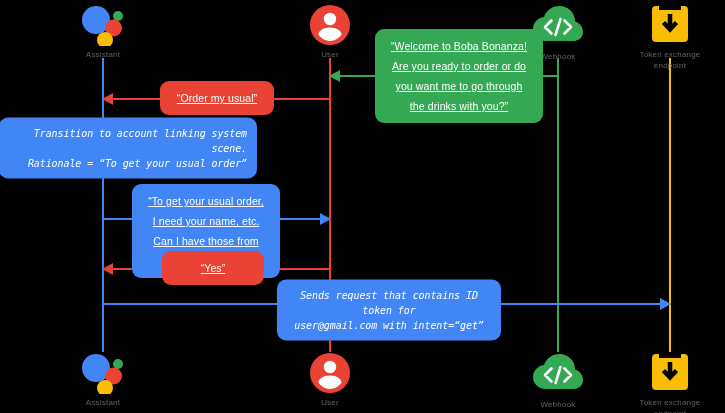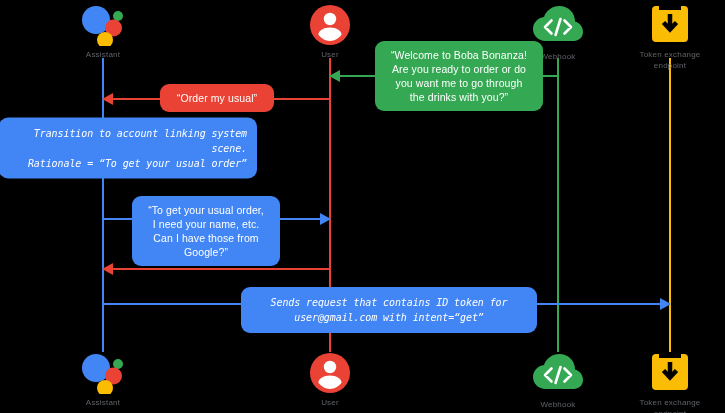--- a/index.html
+++ b/index.html
@@ -81,23 +81,24 @@
     border-radius: 9px;
     padding: 7px 12px;
     box-sizing: border-box;
     text-align: center;
     color: #ffffff;
     transform: translate(-50%, -50%);
     white-space: pre-line;
   }
   .msg.plain {
     font-size: 10.5px;
-    line-height: 14px;
+    line-height: 20px;
     letter-spacing: .1px;
     font-family: "Liberation Sans", sans-serif;
+    text-decoration: underline;
   }
   .msg.mono {
     font-size: 10px;
     line-height: 15px;
     font-style: italic;
     font-family: "DejaVu Sans Mono", monospace;
     letter-spacing: -.1px;
   }
 </style>
 </head>
@@ -187,22 +188,23 @@
 
   <div class="msg plain" style="left:217px; top:98px; width:114px; background:#ea4335;">“Order my usual”</div>
 
   <div class="msg mono" style="left:128px; top:148px; width:258px; background:#4285f4; text-align:right; padding:8px 10px;">Transition to account linking system scene.
   Rationale = “To get your usual order”</div>
 
   <div class="msg plain" style="left:206px; top:219px; width:148px; background:#4285f4;margin-top:12px;">“To get your usual order,
 I need your name, etc.
 Can I have those from Google?”</div>
 
-
-  <div class="msg mono" style="left:389px; top:310px; width:296px; background:#4285f4; padding:8px 10px;">Sends request that contains ID token for
+  <div class="msg plain" style="left:213px; top:268px; width:102px; background:#ea4335;">“Yes”</div>
+
+  <div class="msg mono" style="left:389px; top:310px; width:224px; background:#4285f4; padding:8px 10px;">Sends request that contains ID token for
 user@gmail.com with intent=“get”</div>
 
   <div class="actor" style="left:103px; top:352px;">
     <span class="icon-wrap">
       <svg width="46" height="42" viewBox="0 0 46 42">
         <circle cx="16" cy="16" r="14" fill="#4285f4"></circle>
         <circle cx="38" cy="12" r="5" fill="#34a853"></circle>
         <circle cx="33.5" cy="24" r="8.5" fill="#ea4335"></circle>
         <circle cx="25" cy="36" r="8" fill="#fbbc04"></circle>
       </svg>

